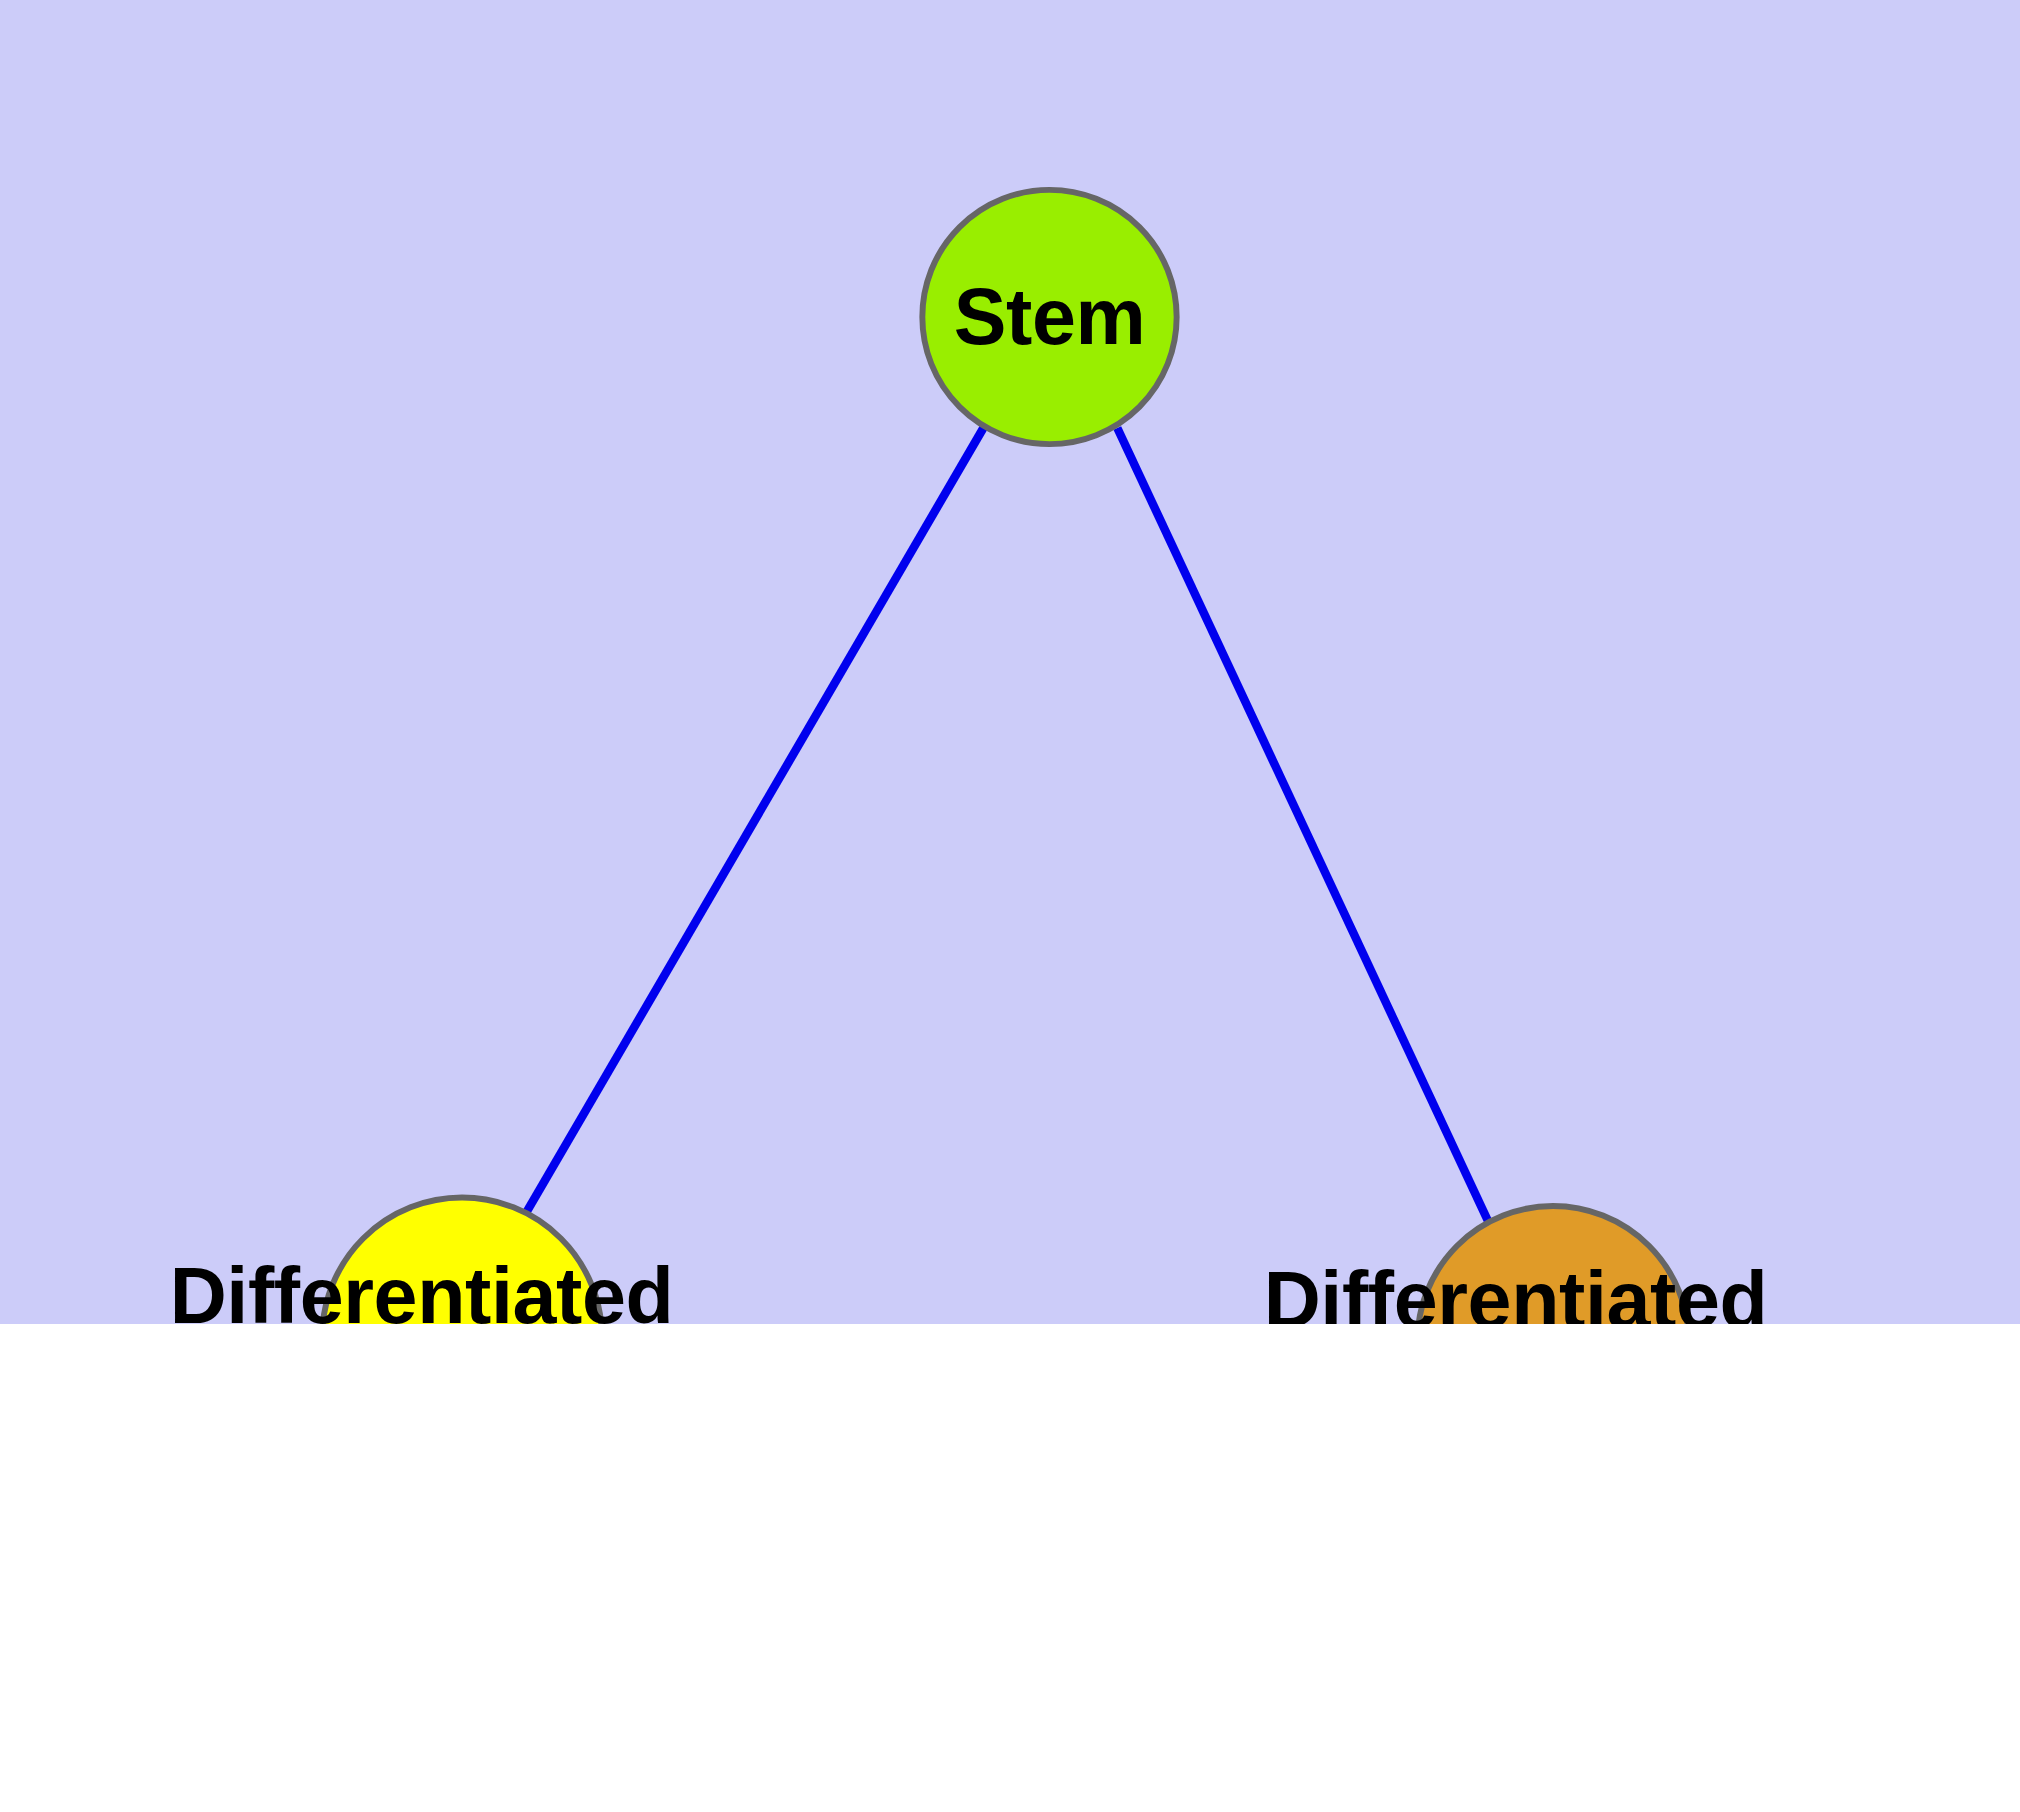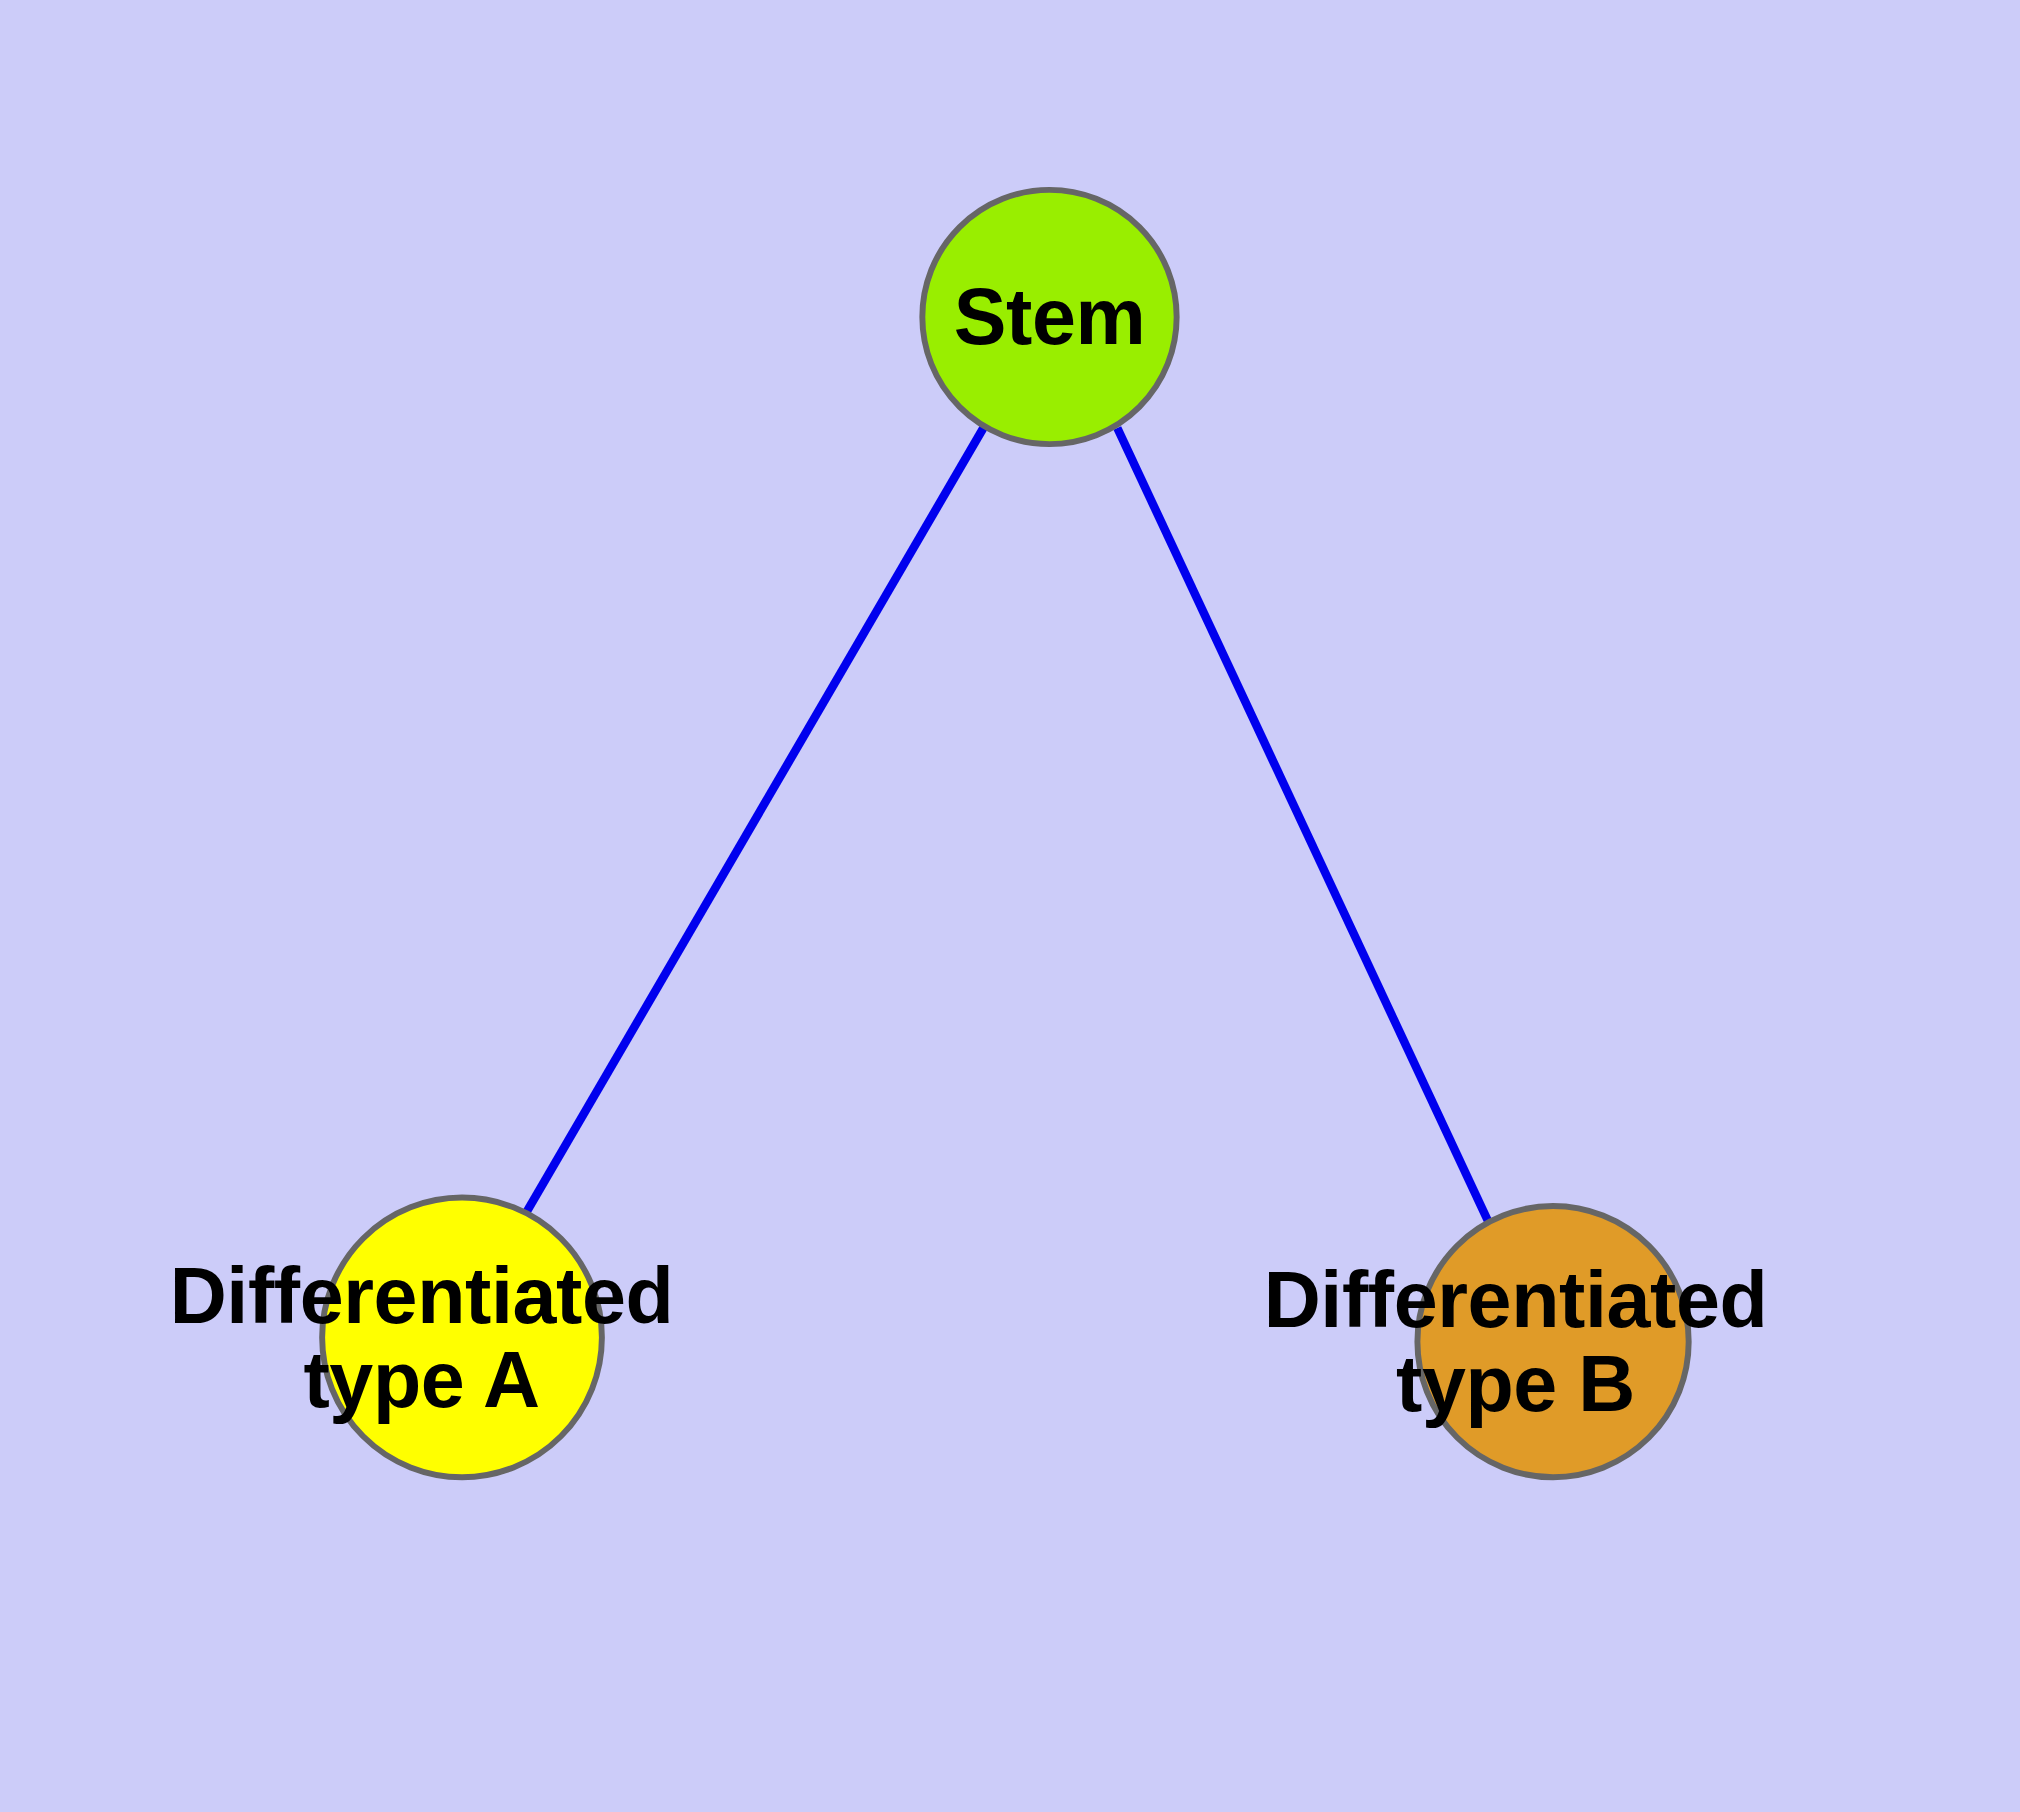--- a/index.html
+++ b/index.html
@@ -38,21 +38,21 @@
     letter-spacing: -0.4px;
     text-align: center;
     white-space: pre;
     pointer-events: none;
     -webkit-font-smoothing: antialiased;
   }
 </style>
 </head>
 <body>
 
-<div id="canvas" style="width: 2021px; height: 1812px;">
+<div id="canvas" style="width: 2021px; height: 1324px;">
 
   <div class="bg-plane" style="width: 2021px; height: 1812px; background: rgb(204, 204, 249);"></div>
 
   <svg class="graph-svg" viewBox="0 0 2384 2138" preserveAspectRatio="none" xmlns="http://www.w3.org/2000/svg">
     <g>
       <line x1="1160" y1="505" x2="620" y2="1432" stroke="#0000ee" stroke-width="10" stroke-linecap="butt"></line>
       <line x1="1318" y1="505" x2="1755" y2="1440" stroke="#0000ee" stroke-width="10" stroke-linecap="butt"></line>
     </g>
     <g>
       <circle cx="1238" cy="374" r="150" fill="#99ee00" stroke="#666666" stroke-width="7"></circle>

